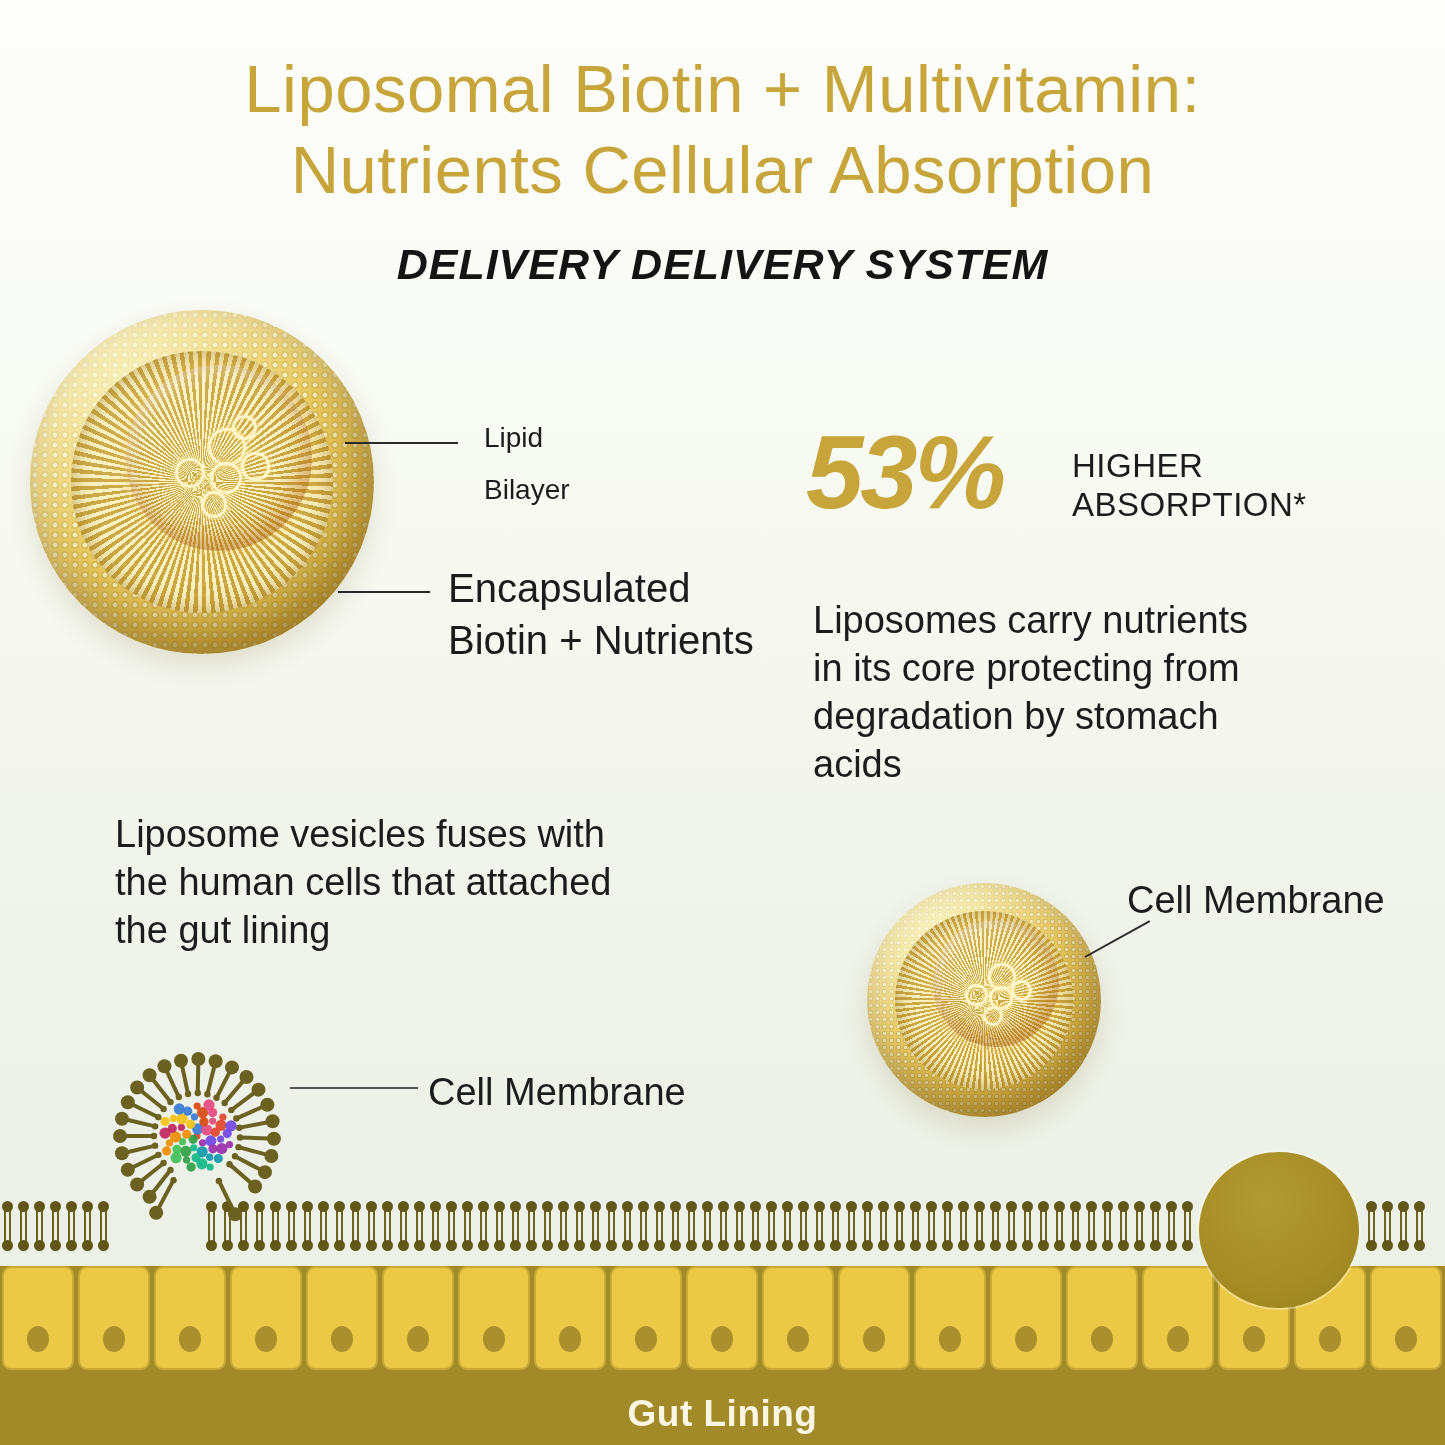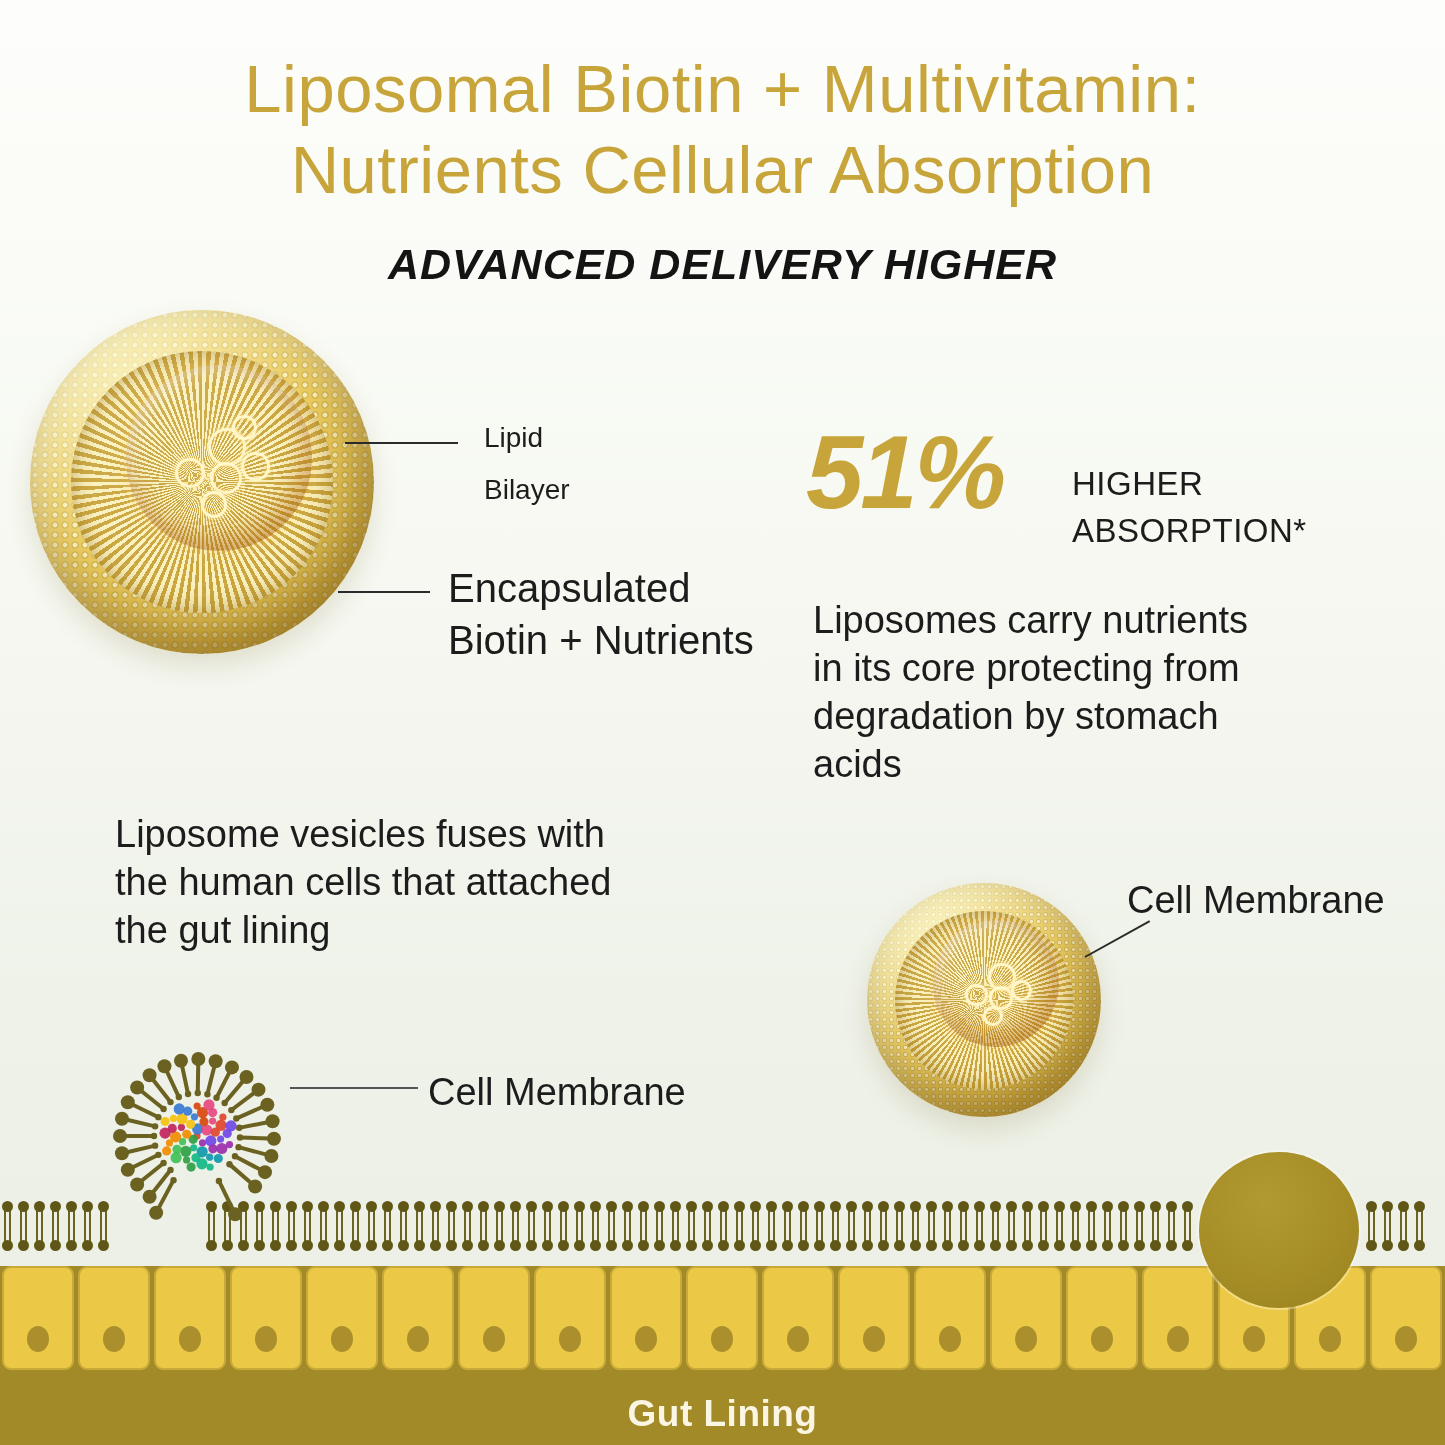--- a/index.html
+++ b/index.html
@@ -32,21 +32,21 @@
       radial-gradient(circle at 34% 24%,rgba(255,246,200,.85),transparent 42%),
       radial-gradient(circle at 50% 50%,#ffd express 0,#ffcf5e,#f5a81f 55%,#d97f06 86%,#c06e04);
     box-shadow:inset -6px -12px 26px rgba(168,88,0,.5),inset 4px 6px 16px rgba(255,255,255,.4),0 0 18px rgba(255,200,90,.35);}
   .ring{position:absolute;border:3px solid rgba(255,249,205,.95);border-radius:50%;
     box-shadow:0 0 6px rgba(255,230,150,.9),inset 0 0 4px rgba(255,195,80,.7);}
   
   .lbl{position:absolute;font-size:38px;line-height:48px;font-weight:500;white-space:pre-line;}
   .lead{position:absolute;height:2px;background:#2a2a2a;transform-origin:left center;}
   .stat-value{position:absolute;left:806px;top:414px;font-size:103px;font-weight:700;
     font-style:italic;color:#c7a53b;letter-spacing:-3px;}
-  .stat-label{position:absolute;left:1072px;top:460px;font-size:33px;line-height:47px;
+  .stat-label{position:absolute;left:1072px;top:446px;font-size:33px;line-height:39px;
     font-weight:500;letter-spacing:.5px;white-space:pre-line;}
   
   .vesicle{position:absolute;left:100px;top:1038px;width:200px;height:200px;z-index:2;}
   
   .membrane{position:absolute;left:0;top:1201px;width:1445px;height:52px;z-index:1;}
   .lipid{position:absolute;top:0;width:11px;height:50px;padding:9px 0;box-sizing:border-box;
     background:linear-gradient(to right,transparent 0 2px,#6e6420 2px 4px,transparent 4px 7px,#6e6420 7px 9px,transparent 9px);
     background-clip:content-box;}
   .lipid::before,.lipid::after{content:"";position:absolute;left:0;width:11px;height:11px;border-radius:50%;background:#5f5617;}
   .lipid::before{top:0}.lipid::after{bottom:0}
@@ -65,21 +65,21 @@
 </style>
 </head>
 <body>
 
 <div class="canvas">
 
   <div class="title">
     <div>Liposomal Biotin + Multivitamin:</div>
     <div>Nutrients Cellular Absorption</div>
   </div>
-  <div class="subtitle">ADVANCED DELIVERY HIGHER</div>
+  <div class="subtitle">DELIVERY DELIVERY SYSTEM</div>
 
   <div class="liposome" style="left:30px;top:310px;--d:344px;--dot:10px">
     <div class="lipo-outer"></div>
     <div class="lipo-tails"></div>
     <div class="lipo-core">
       <i class="ring" style="left:44%;top:34%;width:17%;height:17%"></i>
       <i class="ring" style="left:26%;top:50%;width:13%;height:13%"></i>
       <i class="ring" style="left:45%;top:52%;width:14%;height:14%"></i>
       <i class="ring" style="left:62%;top:47%;width:12%;height:12%"></i>
       <i class="ring" style="left:40%;top:68%;width:11%;height:11%"></i>
@@ -88,21 +88,21 @@
   </div>
 
   <div class="lead" style="left:345px;top:442px;width:113px"></div>
   <div class="lbl" style="left:484px;top:412px;font-size:28px;line-height:52px">Lipid
 Bilayer</div>
 
   <div class="lead" style="left:338px;top:591px;width:92px"></div>
   <div class="lbl" style="left:448px;top:562px;font-size:40px;line-height:52px">Encapsulated
 Biotin + Nutrients</div>
 
-  <div class="stat-value">51%</div>
+  <div class="stat-value">53%</div>
   <div class="stat-label">HIGHER
 ABSORPTION*</div>
 
   <div class="lbl" style="left:115px;top:810px">Liposome vesicles fuses with
 the human cells that attached
 the gut lining</div>
   <div class="lbl" style="left:813px;top:596px">Liposomes carry nutrients
 in its core protecting from
 degradation by stomach
 acids</div>

